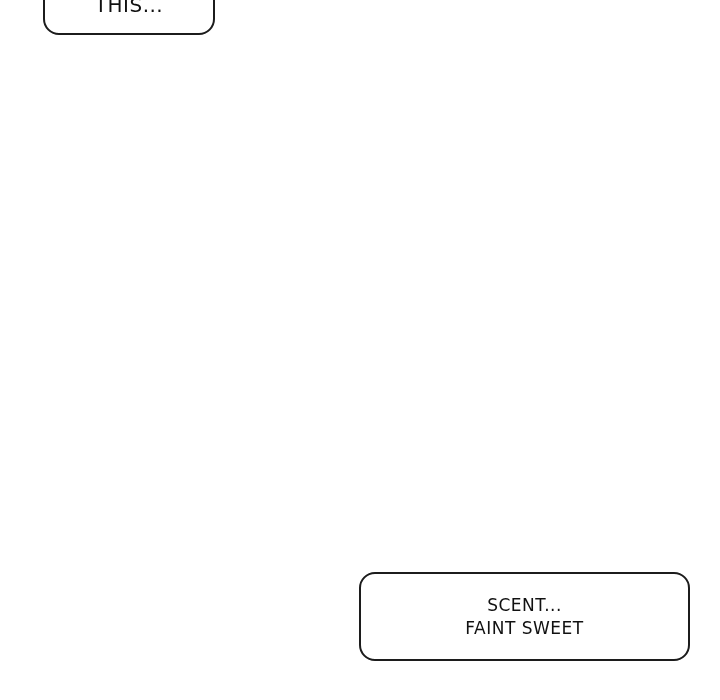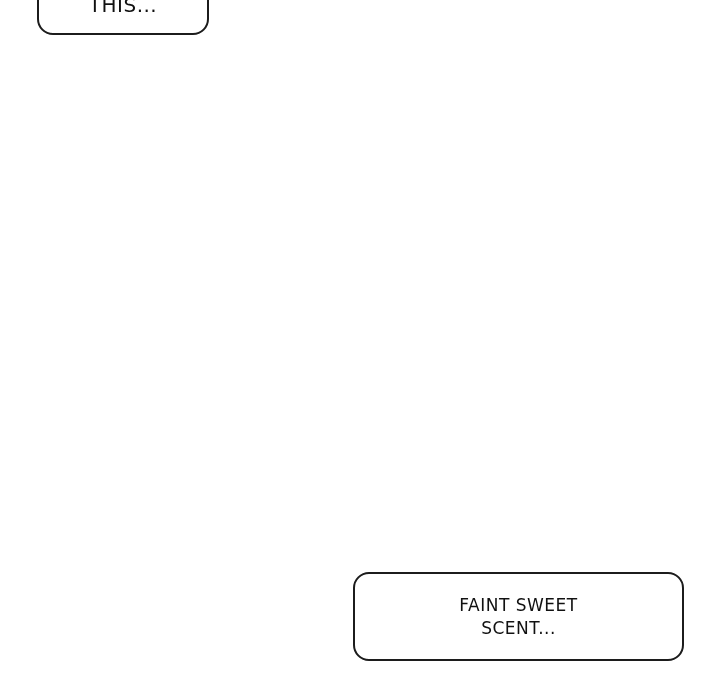--- a/index.html
+++ b/index.html
@@ -10,20 +10,21 @@
     width: 720px;
     height: 700px;
     position: relative;
     overflow: hidden;
     background: var(--page-bg, #ffffff);
     font-family: "DejaVu Sans", "Liberation Sans", sans-serif;
   }
   .page {
     position: absolute;
     inset: 0;
+    margin-left: 6px;
   }
   .bubble {
     position: absolute;
     box-sizing: border-box;
     background: var(--page-bg, #ffffff);
     border: 2px solid var(--outline, #1c1c1c);
     border-radius: 16px;
   }
   .bubble-top {
     left: 37px;
@@ -65,18 +66,18 @@
 <body>
 
 <div class="page">
 
   <div class="bubble bubble-top">
     <div class="bubble-text">THIS...</div>
   </div>
 
   <div class="bubble bubble-bottom">
     <div class="bubble-text">
+      <div>SCENT...</div>
       <div>FAINT SWEET</div>
-      <div>SCENT...</div>
     </div>
   </div>
 
 </div>
 
 </body></html>

